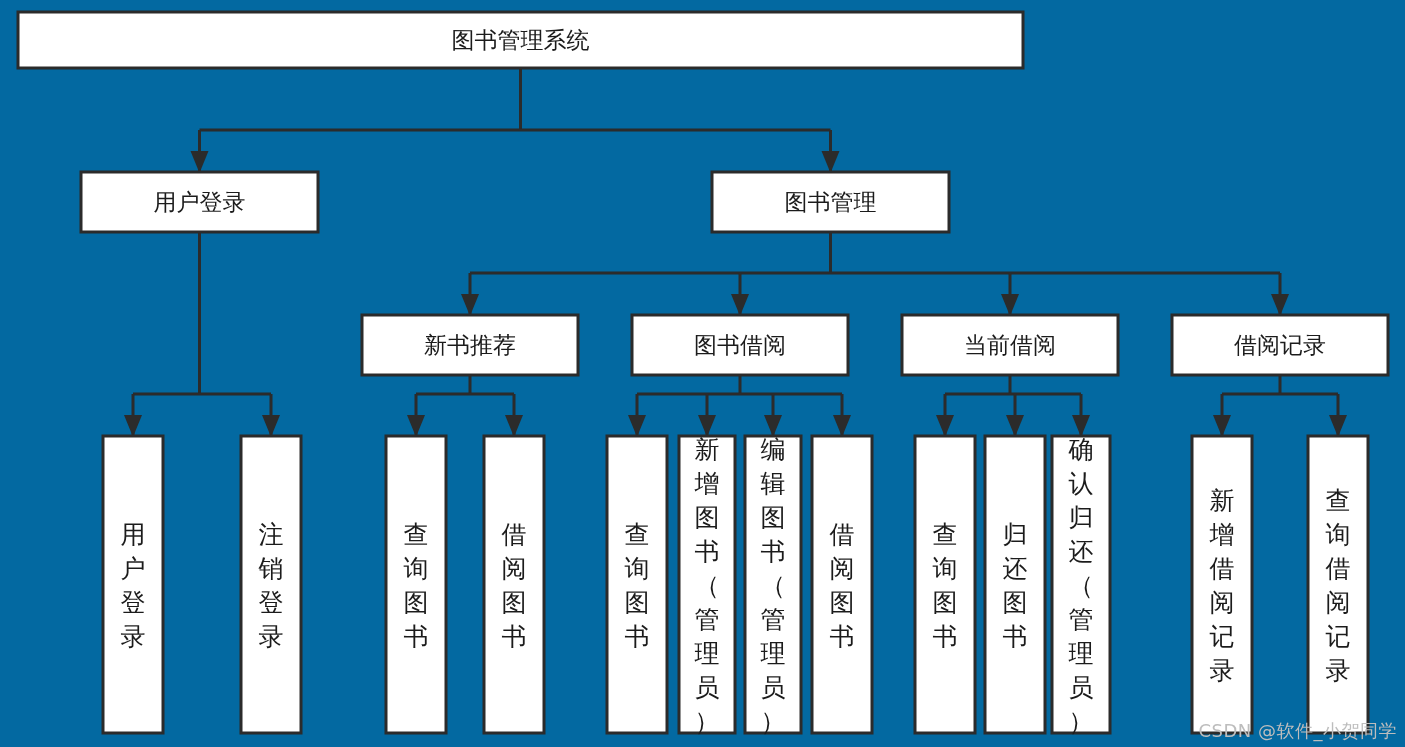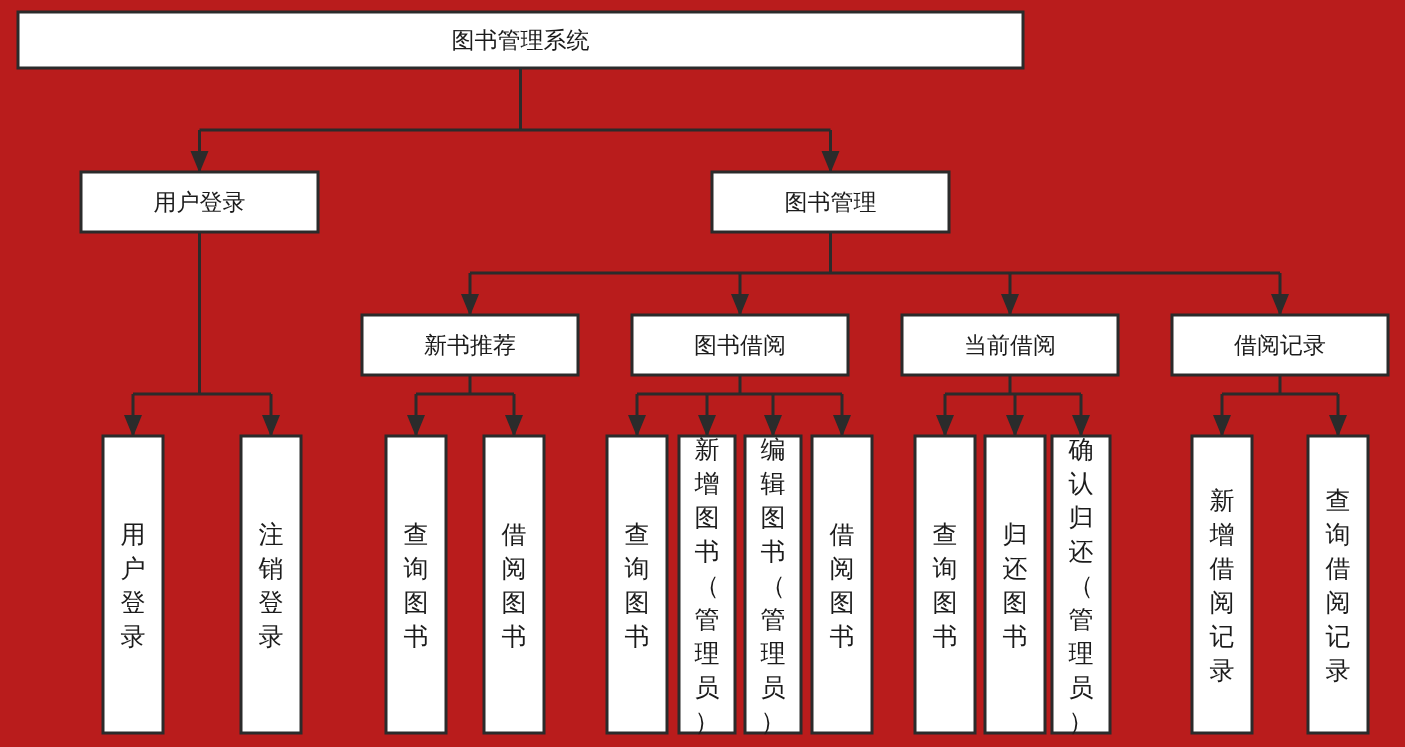--- a/index.html
+++ b/index.html
@@ -1,18 +1,18 @@
 <!DOCTYPE html>
 <html><head>
 <meta charset="utf-8">
 <style>
   html,body{margin:0;padding:0;background:#ffffff;}
   body{width:1405px;height:747px;overflow:hidden;
        font-family:"DejaVu Sans","Liberation Sans",sans-serif;}
-  #stage{position:relative;width:1405px;height:747px;background:#b91c1c;}
+  #stage{position:relative;width:1405px;height:747px;background:#0369a1;}
   svg#diagram{position:absolute;left:0;top:0;width:1405px;height:747px;display:block;}
   .node-box{fill:#ffffff;stroke:#2b2b2b;stroke-width:3;}
   .edge{stroke:#2b2b2b;stroke-width:3;fill:none;}
   .arrow-head{fill:#2b2b2b;stroke:none;}
   .node-label{fill:#1b1b1b;font-family:"DejaVu Sans","Liberation Sans",sans-serif;
               font-size:23px;text-anchor:middle;dominant-baseline:middle;}
   .leaf-label{fill:#1b1b1b;font-family:"DejaVu Sans","Liberation Sans",sans-serif;
               font-size:25px;}
   .leaf-char{text-anchor:middle;}
   .watermark{position:absolute;right:8px;bottom:4px;color:#bdbdbd;
@@ -168,13 +168,14 @@
         <g>
           <rect class="node-box" x="1192" y="436" width="60" height="297"></rect>
           <text class="leaf-label" x="1222" y="509.02"><tspan x="1222" y="509.02" class="leaf-char">新</tspan><tspan x="1222" y="543.02" class="leaf-char">增</tspan><tspan x="1222" y="577.02" class="leaf-char">借</tspan><tspan x="1222" y="611.02" class="leaf-char">阅</tspan><tspan x="1222" y="645.02" class="leaf-char">记</tspan><tspan x="1222" y="679.02" class="leaf-char">录</tspan></text>
         </g>
         <g>
           <rect class="node-box" x="1308" y="436" width="60" height="297"></rect>
           <text class="leaf-label" x="1338" y="509.02"><tspan x="1338" y="509.02" class="leaf-char">查</tspan><tspan x="1338" y="543.02" class="leaf-char">询</tspan><tspan x="1338" y="577.02" class="leaf-char">借</tspan><tspan x="1338" y="611.02" class="leaf-char">阅</tspan><tspan x="1338" y="645.02" class="leaf-char">记</tspan><tspan x="1338" y="679.02" class="leaf-char">录</tspan></text>
         </g>
       </g>
   </svg>
+  <div class="watermark">CSDN @软件_小贺同学</div>
 </div>
 
 </body></html>

